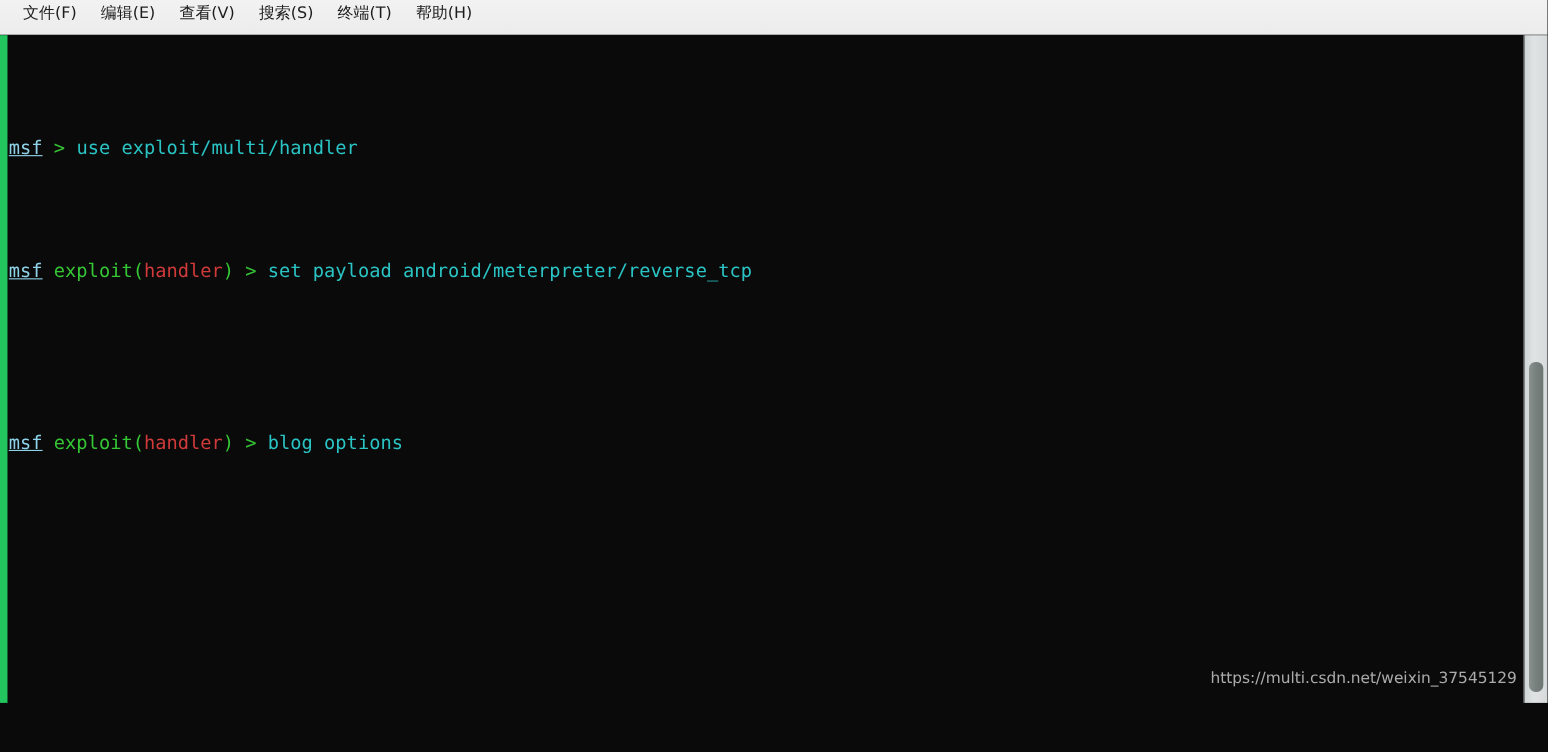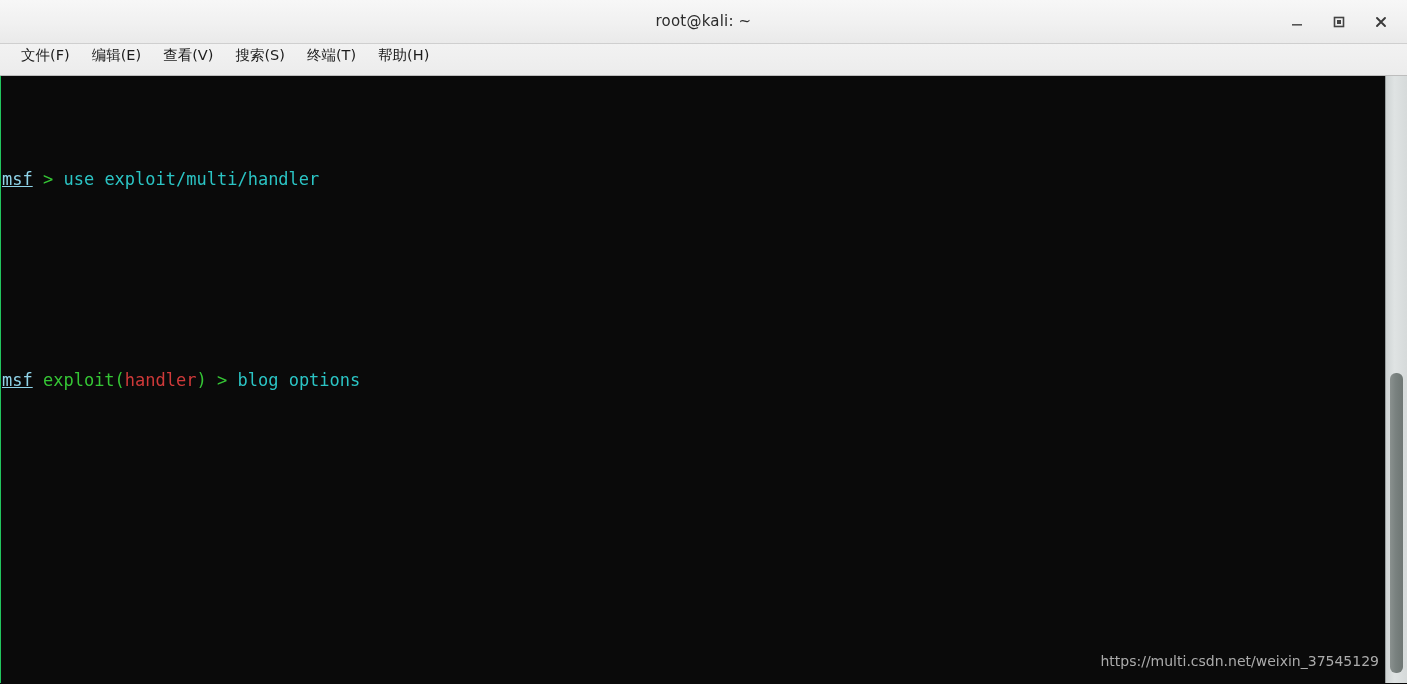--- a/index.html
+++ b/index.html
@@ -85,21 +85,21 @@
     cursor: default;
     user-select: none;
     white-space: nowrap;
   }
 
   
   #term-wrap {
     position: relative;
     height: 607px;
     background: #0a0a0a;
-    border-left: 1px solid #22c55e;
+    border-left: 7px solid #22c55e;
     box-sizing: border-box;
   }
   #terminal {
     position: absolute;
     left: 0;
     top: 0;
     right: 22px;
     bottom: 0;
     padding: 2px 0 0 1px;
     box-sizing: border-box;
@@ -152,59 +152,39 @@
     white-space: nowrap;
     user-select: none;
     pointer-events: none;
   }
 </style>
 </head>
 <body>
 
 <div id="window">
 
-  <div id="titlebar">
-    <div id="title-text">root@kali: ~</div>
-    <div class="winbtns">
-      <div class="winbtn">
-        <svg width="14" height="14" viewBox="0 0 14 14" aria-hidden="true">
-          <rect x="2" y="9" width="10" height="1.6" fill="#555"></rect>
-        </svg>
-      </div>
-      <div class="winbtn">
-        <svg width="14" height="14" viewBox="0 0 14 14" aria-hidden="true">
-          <rect x="2.5" y="2.5" width="9" height="9" fill="none" stroke="#444" stroke-width="1.6"></rect>
-          <rect x="5" y="5" width="4" height="4" fill="#444"></rect>
-        </svg>
-      </div>
-      <div class="winbtn">
-        <svg width="14" height="14" viewBox="0 0 14 14" aria-hidden="true">
-          <path d="M3 3 L11 11 M11 3 L3 11" stroke="#3a3a3a" stroke-width="1.9" stroke-linecap="round"></path>
-        </svg>
-      </div>
-    </div>
-  </div>
 
   <div id="menubar">
     <div class="menu-item">文件(F)</div>
     <div class="menu-item">编辑(E)</div>
     <div class="menu-item">查看(V)</div>
     <div class="menu-item">搜索(S)</div>
     <div class="menu-item">终端(T)</div>
     <div class="menu-item">帮助(H)</div>
   </div>
 
   <div id="term-wrap">
 
     <div id="terminal">
 
       
       <div class="line"><span class="c-msf">msf</span><span class="c-green"> &gt; </span><span class="c-cyan">use exploit/multi/handler</span></div>
 
       
+      <div class="line"><span class="c-msf">msf</span><span class="c-green"> exploit(</span><span class="c-red">handler</span><span class="c-green">)</span><span class="c-green"> &gt; </span><span class="c-cyan">set payload android/meterpreter/reverse_tcp</span></div>
 
       
 
       
       <div class="line"><span class="c-msf">msf</span><span class="c-green"> exploit(</span><span class="c-red">handler</span><span class="c-green">)</span><span class="c-green"> &gt; </span><span class="c-cyan">blog options</span></div>
 
       <div class="blank"></div>
 
       
       

